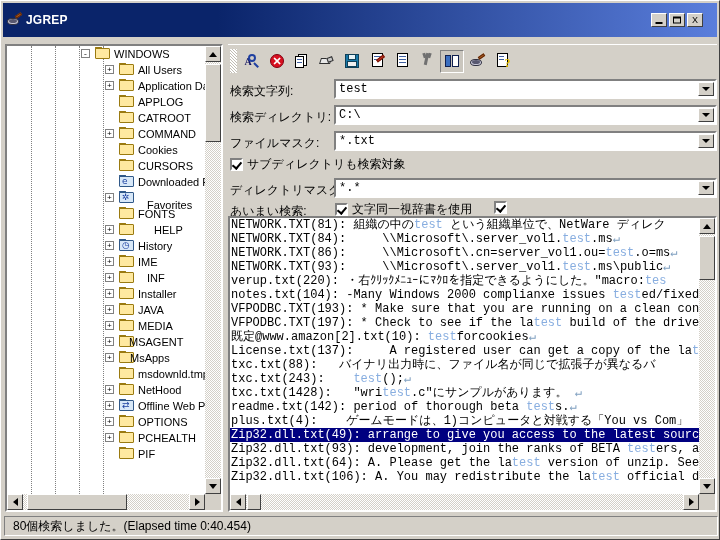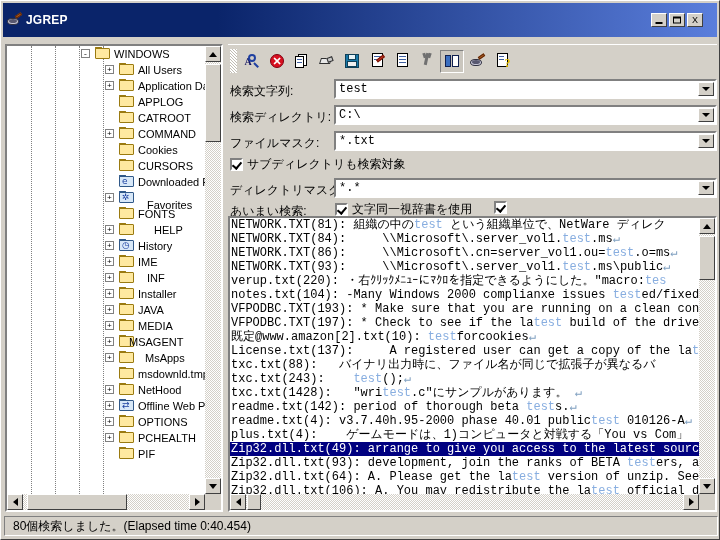--- a/index.html
+++ b/index.html
@@ -685,21 +685,21 @@
             <div class="back"></div>
           </div>
           <div class="tree-label" style="left: 122px;">MSAGENT</div>
         </div>
         <div class="tree-row">
           <div class="tg-box" style="left: 98px; top: 3px;">+</div>
           <div class="folder" style="left: 112px; top: 1px;">
             <div class="tab"></div>
             <div class="back"></div>
           </div>
-          <div class="tree-label" style="left: 138px;">MsApps</div>
+          <div class="tree-label" style="left: 123px;">MsApps</div>
         </div>
         <div class="tree-row">
           <div class="folder" style="left: 112px; top: 1px;">
             <div class="tab"></div>
             <div class="back"></div>
           </div>
           <div class="tree-label" style="left: 131px;">msdownld.tmp</div>
         </div>
         <div class="tree-row">
           <div class="tg-box" style="left: 98px; top: 3px;">+</div>
@@ -908,21 +908,20 @@
         <div class="res-row"><span>verup.txt(220): ・右ｸﾘｯｸﾒﾆｭｰにﾏｸﾛを指定できるようにした。"macro:</span><span class="hl">tes</span></div>
         <div class="res-row"><span>notes.txt(104): -Many Windows 2000 complianxe issues </span><span class="hl">test</span><span>ed/fixed.</span></div>
         <div class="res-row"><span>VFPODBC.TXT(193): * Make sure that you are running on a clean confi</span></div>
         <div class="res-row"><span>VFPODBC.TXT(197): * Check to see if the la</span><span class="hl">test</span><span> build of the driver</span></div>
         <div class="res-row"><span>既定@www.amazon[2].txt(10): </span><span class="hl">test</span><span>forcookies</span><span class="cr">↵</span></div>
         <div class="res-row"><span>License.txt(137):     A registered user can get a copy of the la</span><span class="hl">tes</span></div>
         <div class="res-row"><span>txc.txt(88):   バイナリ出力時に、ファイル名が同じで拡張子が異なるバ</span></div>
         <div class="res-row"><span>txc.txt(243):    </span><span class="hl">test</span><span>();</span><span class="cr">↵</span></div>
         <div class="res-row"><span>txc.txt(1428):   "wri</span><span class="hl">test</span><span>.c"にサンプルがあります。 </span><span class="cr">↵</span></div>
         <div class="res-row"><span>readme.txt(142): period of thorough beta </span><span class="hl">test</span><span>s.</span><span class="cr">↵</span></div>
-        <div class="res-row"><span>readme.txt(4): v3.7.40h.95-2000 phase 40.01 public</span><span class="hl">test</span><span> 010126-A</span><span class="cr">↵</span></div>
         <div class="res-row"><span>plus.txt(4):    ゲームモードは、1)コンピュータと対戦する「You vs Com」</span></div>
         <div class="res-row sel"><span>Zip32.dll.txt(49): arrange to give you access to the la</span><span class="hl">test</span><span> source.</span></div>
         <div class="res-row"><span>Zip32.dll.txt(93): development, join the ranks of BETA </span><span class="hl">test</span><span>ers, add</span></div>
         <div class="res-row"><span>Zip32.dll.txt(64): A. Please get the la</span><span class="hl">test</span><span> version of unzip. See t</span></div>
         <div class="res-row"><span>Zip32.dll.txt(106): A. You may redistribute the la</span><span class="hl">test</span><span> official dis</span></div>
       </div>
 
     <div class="sb-v">
       <div class="sb-track"></div>
       <div class="sb-btn" style="top:0">

